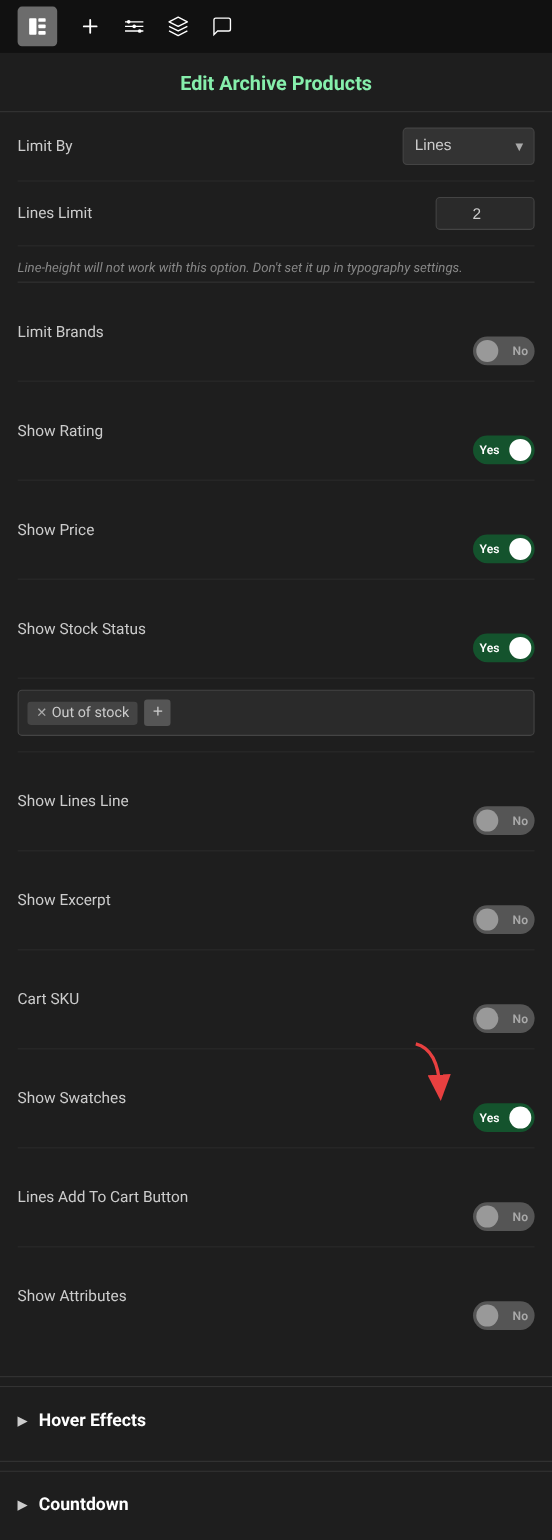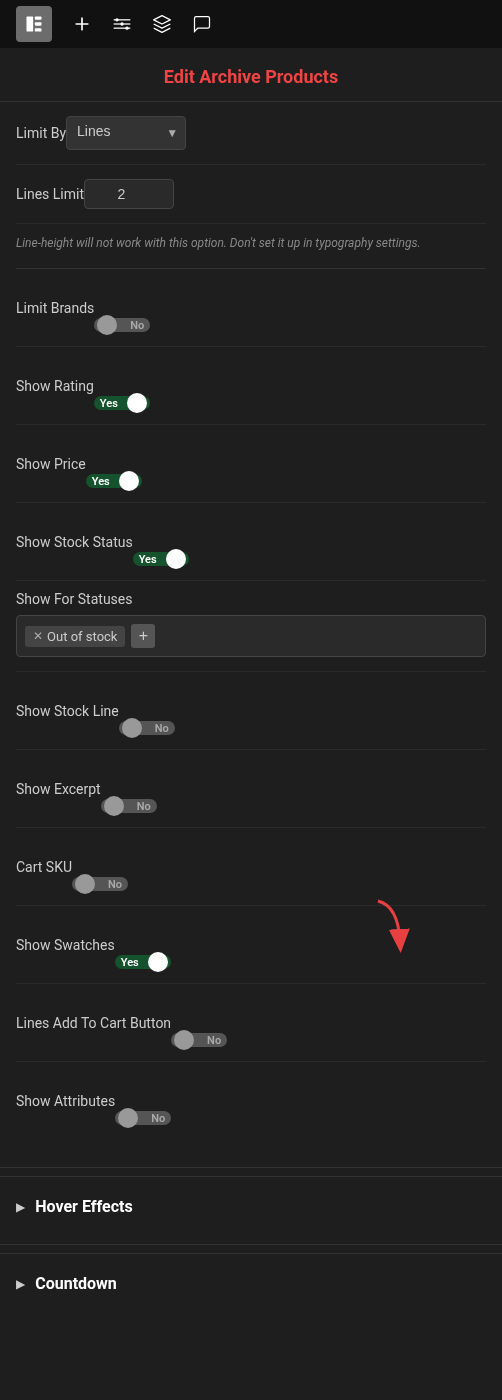--- a/index.html
+++ b/index.html
@@ -39,35 +39,35 @@
       width: 20px;
       height: 20px;
       fill: currentColor;
     }
 
     
     .page-title {
       text-align: center;
       font-size: 18px;
       font-weight: 700;
-      color: #ef4444;
+      color: #86efac;
       padding: 18px 16px 14px;
       border-bottom: 1px solid #333;
     }
 
     
     .section {
       padding: 0 16px;
     }
 
     
     .form-row {
       display: flex;
       align-items: center;
-      justify-content: flex-start;
+      justify-content: space-between;
       padding: 14px 0;
       border-bottom: 1px solid #2a2a2a;
     }
     .form-row:last-child {
       border-bottom: none;
     }
     .form-label {
       color: #ccc;
       font-size: 14px;
     }
@@ -108,36 +108,36 @@
       font-size: 14px;
       width: 90px;
       text-align: center;
     }
 
     
     .info-text {
       color: #888;
       font-size: 12px;
       font-style: italic;
-      padding: 10px 0 16px;
+      padding: 10px 0 4px;
       line-height: 1.5;
       border-bottom: 1px solid #333;
     }
 
     
     .toggle-wrapper {
       display: flex;
       align-items: center;
       gap: 0;
     }
     .toggle {
       position: relative;
       display: inline-block;
       width: 56px;
-      height: 14px;
+      height: 26px;
       margin-top: 35px;
     }
     .toggle input {
       opacity: 0;
       width: 0;
       height: 0;
     }
     .toggle-slider {
       position: absolute;
       cursor: pointer;
@@ -368,32 +368,31 @@
       <label class="toggle">
         <input type="checkbox" checked="" style="">
         <span class="toggle-slider">
           <span class="toggle-label-text">Yes</span>
         </span>
       </label>
     </div>
   </div>
 
   <div class="tags-row">
-    <div class="tags-label">Show For Statuses</div>
     <div class="tags-container">
       <div class="tag">
         <span class="tag-remove">✕</span>
         <span>Out of stock</span>
       </div>
       <button class="tag-add">+</button>
     </div>
   </div>
 
   <div class="form-row">
-    <span class="form-label">Show Stock Line</span>
+    <span class="form-label">Show Lines Line</span>
     <div class="toggle-wrapper">
       <label class="toggle">
         <input type="checkbox" style="">
         <span class="toggle-slider">
           <span class="toggle-label-text">No</span>
         </span>
       </label>
     </div>
   </div>
 

